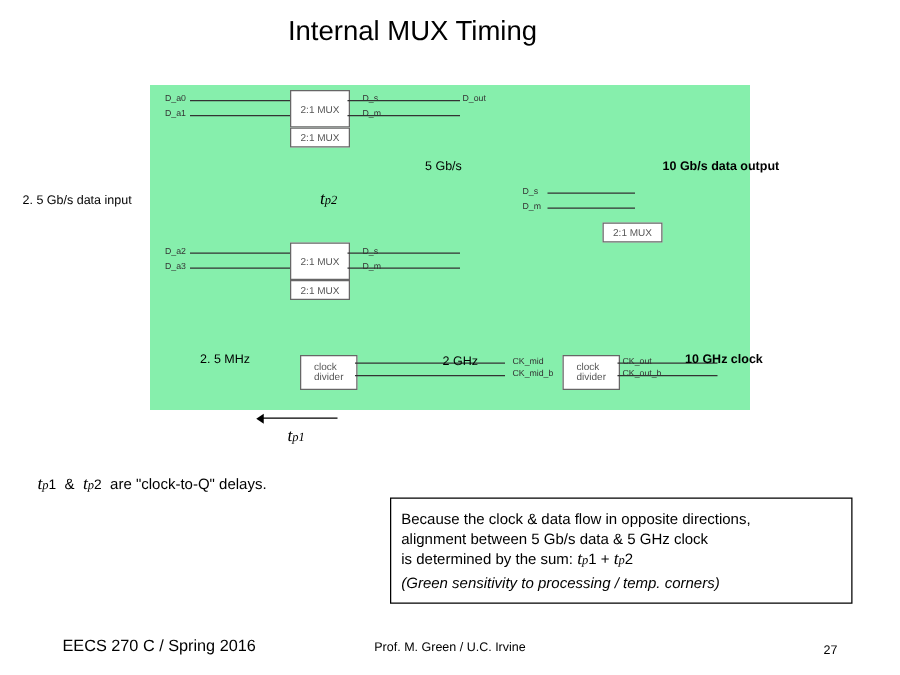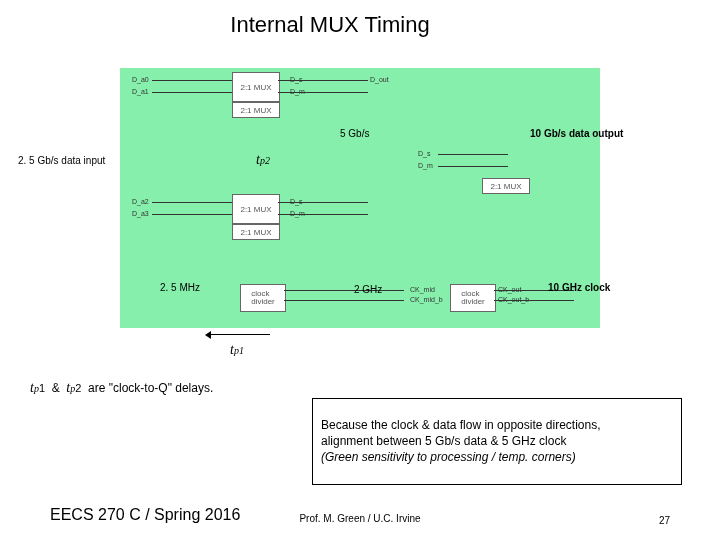--- a/index.html
+++ b/index.html
@@ -37,30 +37,30 @@
     font-family: "Times New Roman", Times, serif;
     font-style: italic;
   }
   .note-line {
     position: absolute;
     font-size: 12px;
   }
   .box {
     position: absolute;
     border: 1px solid #000;
-    padding: 18px 8px;
+    padding: 8px 8px;
     font-size: 12px;
     line-height: 1.35;
     background: #fff;
   }
   .footer-left {
     position: absolute;
     bottom: 16px;
     left: 50px;
-    font-size: 16px;
+    font-size: 13px;
   }
   .footer-center {
     position: absolute;
     bottom: 16px;
     left: 50%;
     transform: translateX(-50%);
     font-size: 10px;
   }
   .footer-right {
     position: absolute;
@@ -188,18 +188,22 @@
 <div class="note-line" style="top:380px; left:30px">
   <span class="ital">t</span><span class="sub">p</span><span style="font-size:11px">1</span>
   &nbsp;&amp;&nbsp;
   <span class="ital">t</span><span class="sub">p</span><span style="font-size:11px">2</span>
   &nbsp;are "clock-to-Q" delays.
 </div>
 
 <div class="box" style="top:398px; left:312px; width:352px">
   <div>Because the clock &amp; data flow in opposite directions,</div>
   <div>alignment between 5 Gb/s data &amp; 5 GHz clock</div>
+  <div>
+    <span>is determined by the sum:  </span>
+    <span class="ital">t</span><span class="sub">p</span>1 + <span class="ital">t</span><span class="sub">p</span>2
+  </div>
   <div style="font-style:italic">(Green sensitivity to processing / temp. corners)</div>
 </div>
 
 <div class="footer-left">EECS 270 C / Spring 2016</div>
 <div class="footer-center">Prof. M. Green / U.C. Irvine</div>
 <div class="footer-right">27</div>
 
 </body></html>

